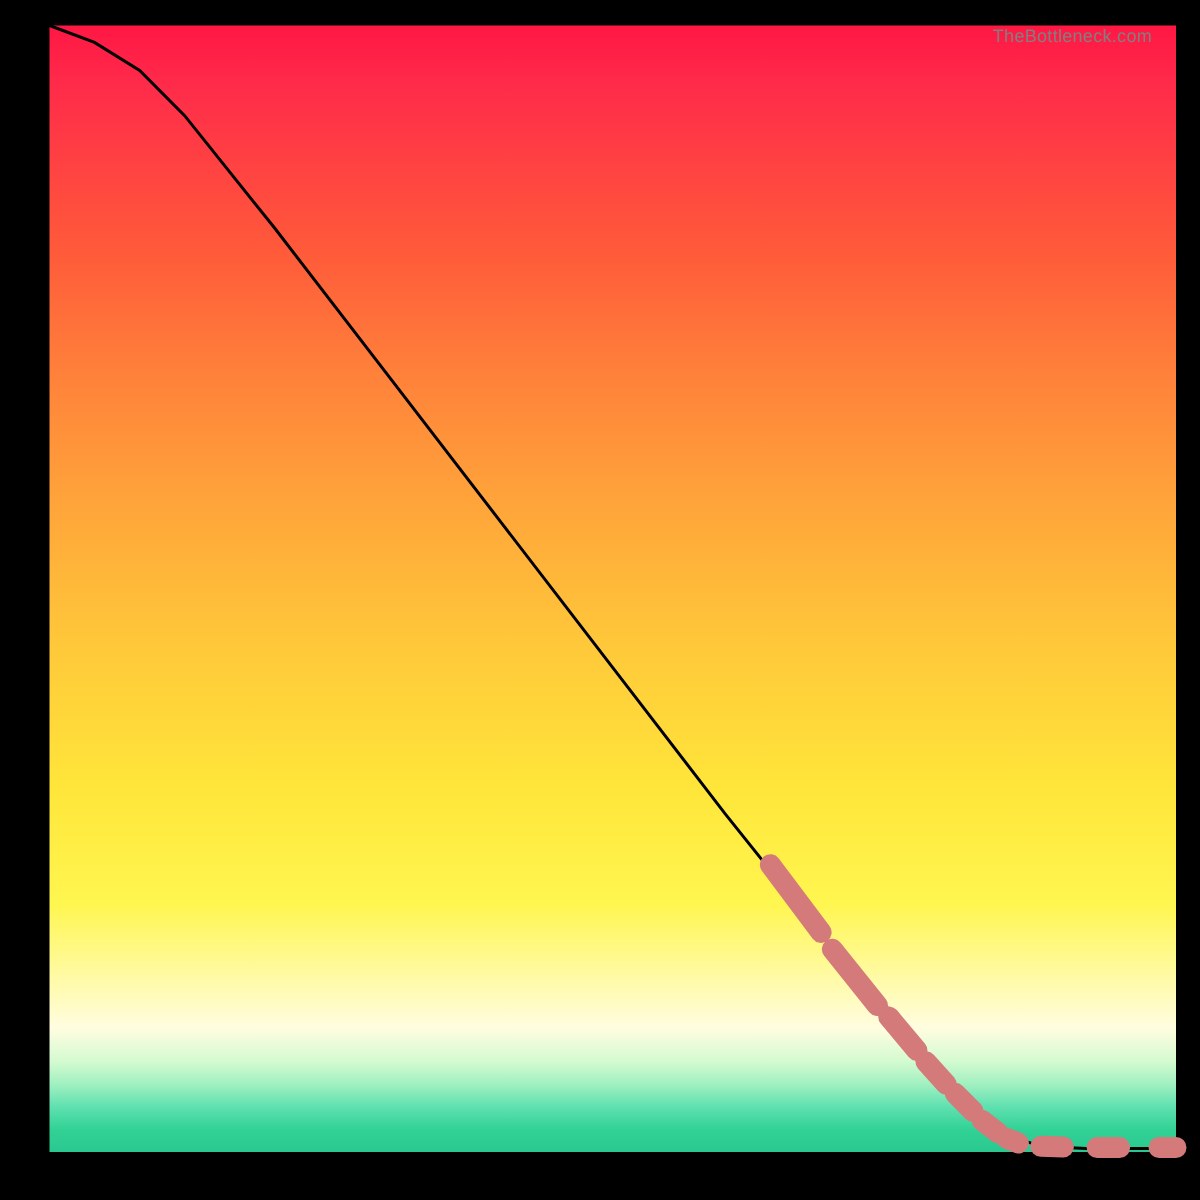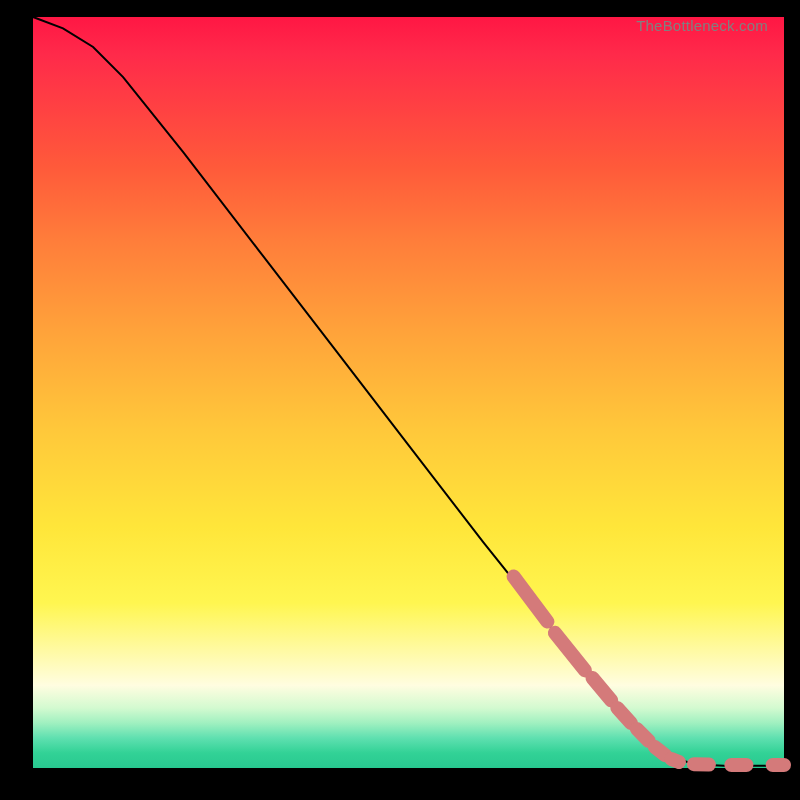--- a/index.html
+++ b/index.html
@@ -37,21 +37,21 @@
       #5fe0b0 96%,
       #32d296 98%,
       #28c890 100%
     );
   }
   .attribution {
     position: absolute;
     top: 0px;
     right: 16px;
     color: #808080;
-    font-size: 15px;
+    font-size: 12px;
     font-weight: 500;
     letter-spacing: 0.2px;
     user-select: none;
   }
   svg.overlay {
     position: absolute;
     left: 0;
     top: 0;
     width: 751px;
     height: 751px;

